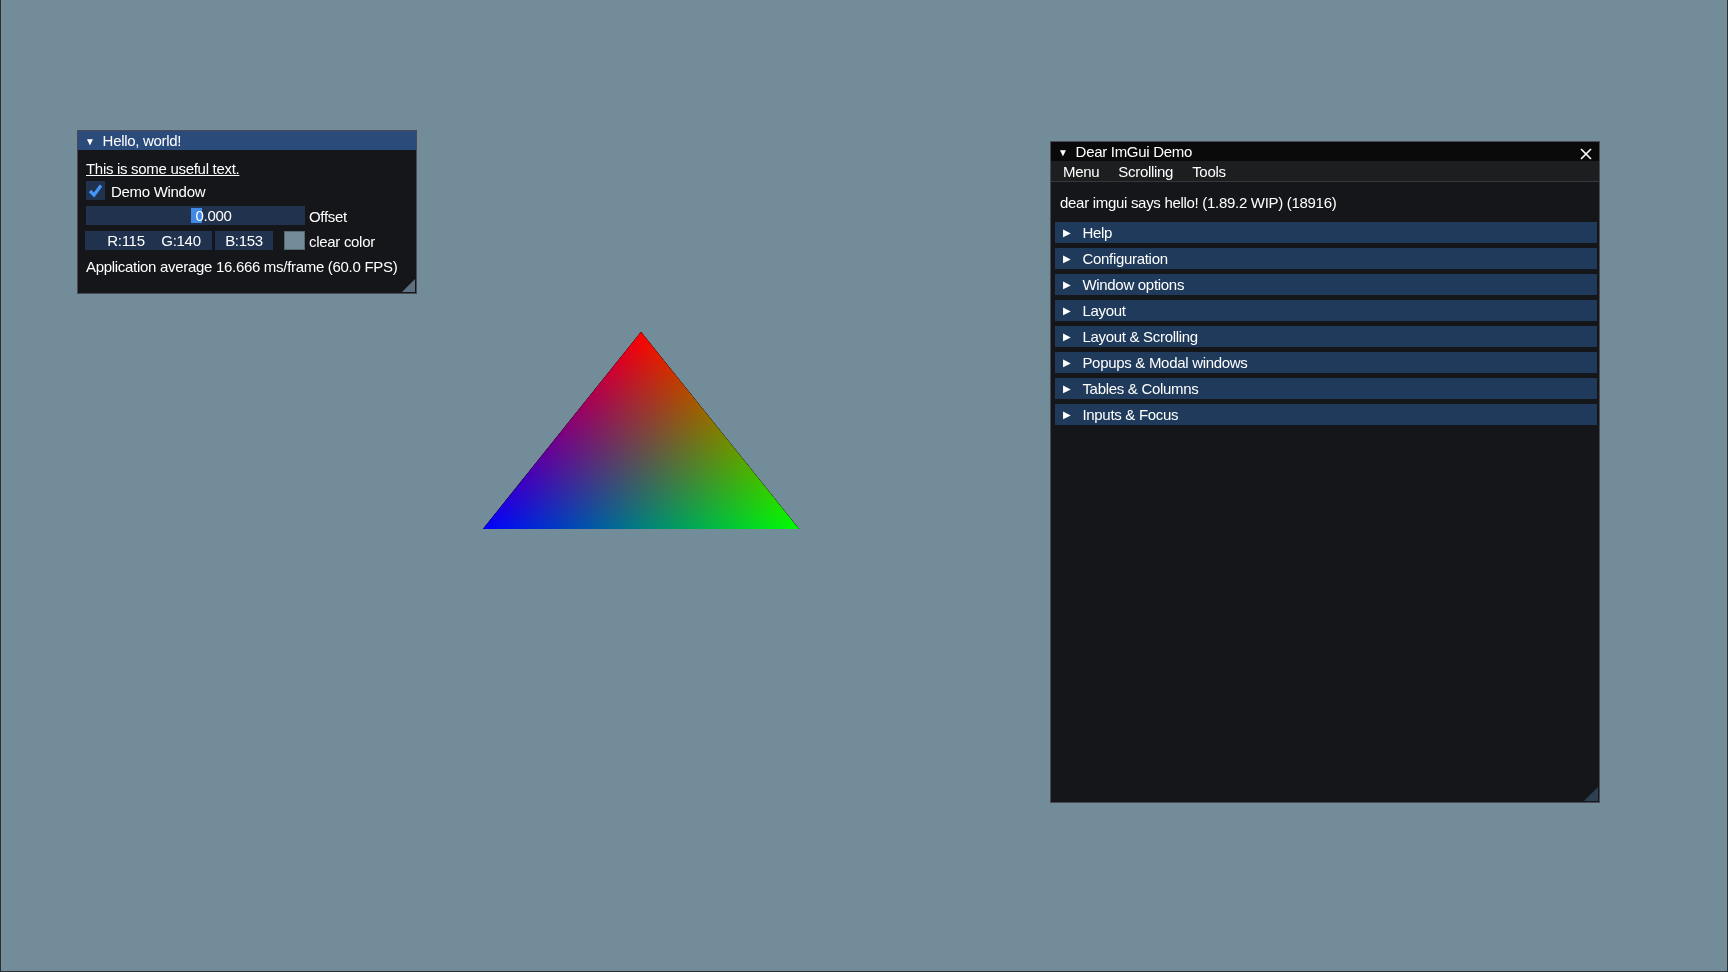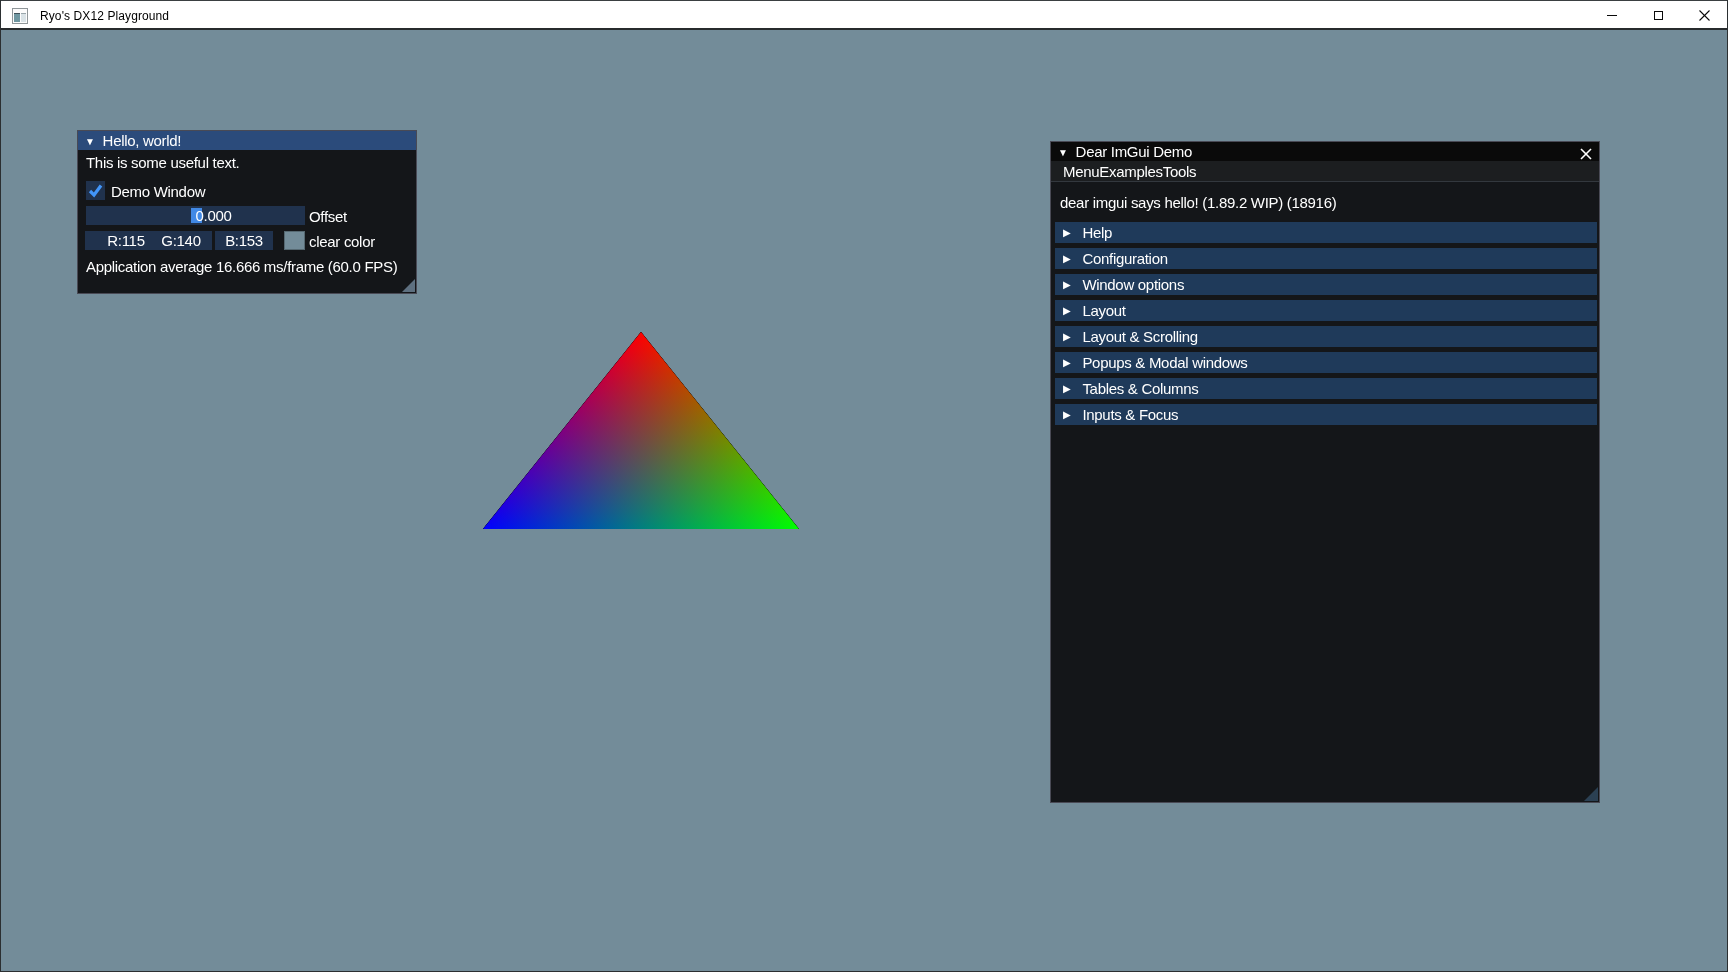--- a/index.html
+++ b/index.html
@@ -84,57 +84,38 @@
   }
   .grip { position:absolute; right:1px; bottom:1px; width:0; height:0; }
   .hello-grip { border-bottom:13px solid #5E7080; border-left:13px solid transparent; }
   .demo-grip  { border-bottom:14px solid #2B4053; border-left:14px solid transparent; }
   
   .demo-title { background:#0A0A0A; }
   .close-x { position:absolute; right:7px; top:4px; width:12px; height:12px; cursor:default; }
   .menubar {
     position:absolute; top:19px; left:0; right:0; height:21px;
     background:#1C1E20; border-bottom:1px solid #33383e;
-    display:flex; align-items:center; padding-left:12px; 
+    display:flex; align-items:center; padding-left:12px; column-gap:19px;
     white-space:nowrap;
   }
   .menu-item { cursor:default; }
   .cheader {
     position:absolute; left:4px; width:542px; height:21px;
     background:#1F3A5A; display:flex; align-items:center;
     padding-left:8px; gap:12px; white-space:nowrap; cursor:default;
   }
   
   .triangle-svg { position:absolute; left:482px; top:332px; isolation:isolate; }
   .blend-screen { mix-blend-mode:screen; }
 </style>
 </head>
 <body>
 
 <div class="app">
 
-  <div class="titlebar">
-    <div class="app-icon">
-      <div class="pane-left"></div>
-      <div class="pane-right"></div>
-    </div>
-    <span class="titlebar-title">Ryo's DX12 Playground</span>
-    <div class="win-btn min">
-      <div class="glyph-min"></div>
-    </div>
-    <div class="win-btn max">
-      <div class="glyph-max"></div>
-    </div>
-    <div class="win-btn close">
-      <svg width="11" height="11" viewBox="0 0 11 11">
-        <line x1="0.5" y1="0.5" x2="10.5" y2="10.5" stroke="#0a0a0a" stroke-width="1.1"></line>
-        <line x1="10.5" y1="0.5" x2="0.5" y2="10.5" stroke="#0a0a0a" stroke-width="1.1"></line>
-      </svg>
-    </div>
-  </div>
 
   <svg class="triangle-svg" width="316" height="197" viewBox="0 0 316 197">
     <defs>
       <linearGradient id="gR" gradientUnits="userSpaceOnUse" x1="158" y1="197" x2="158" y2="0">
         <stop offset="0" stop-color="#000000"></stop>
           <stop offset="1" stop-color="#FF0000"></stop>
       </linearGradient>
       <linearGradient id="gG" gradientUnits="userSpaceOnUse" x1="123.7" y1="42.8" x2="316" y2="197">
         <stop offset="0" stop-color="#000000"></stop>
           <stop offset="1" stop-color="#00FF00"></stop>
@@ -149,21 +130,21 @@
     <polygon class="blend-screen" points="158,0 0,197 316,197" fill="url(#gG)"></polygon>
     <polygon class="blend-screen" points="158,0 0,197 316,197" fill="url(#gB)"></polygon>
   </svg>
 
   <div class="imgui-window" style="left:76px; top:130px; width:340px; height:164px;">
     <div class="imgui-title hello-title">
       <span class="arrow-down">▼</span>
       <span>Hello, world!</span>
     </div>
 
-    <div class="txt" style="left:8px; top:23px;">This is some useful text.</div>
+    <div class="txt" style="left:8px; top:29px;text-decoration:underline;">This is some useful text.</div>
 
     <div class="checkbox">
       <svg width="17" height="17" viewBox="0 0 17 17">
         <polyline points="3,9 7,13 14,3.5" fill="none" stroke="#4296FA" stroke-width="3.2"></polyline>
       </svg>
     </div>
     <div class="txt" style="left:33px; top:52px;">Demo Window</div>
 
     <div class="frame slider-frame">
       <div class="slider-grab"></div>
@@ -195,21 +176,21 @@
       <div class="close-x">
         <svg width="12" height="12" viewBox="0 0 12 12">
           <line x1="1" y1="1" x2="11" y2="11" stroke="#ffffff" stroke-width="1.6"></line>
           <line x1="11" y1="1" x2="1" y2="11" stroke="#ffffff" stroke-width="1.6"></line>
         </svg>
       </div>
     </div>
 
     <div class="menubar">
       <span class="menu-item">Menu</span>
-      <span class="menu-item">Examples</span>
+      <span class="menu-item">Scrolling</span>
       <span class="menu-item">Tools</span>
     </div>
 
     <div class="txt" style="left:9px; top:52px;">dear imgui says hello! (1.89.2 WIP) (18916)</div>
 
     <div class="cheader" style="top:80px;">
       <span class="arrow-right">▶</span>
       <span>Help</span>
     </div>
     <div class="cheader" style="top:106px;">

